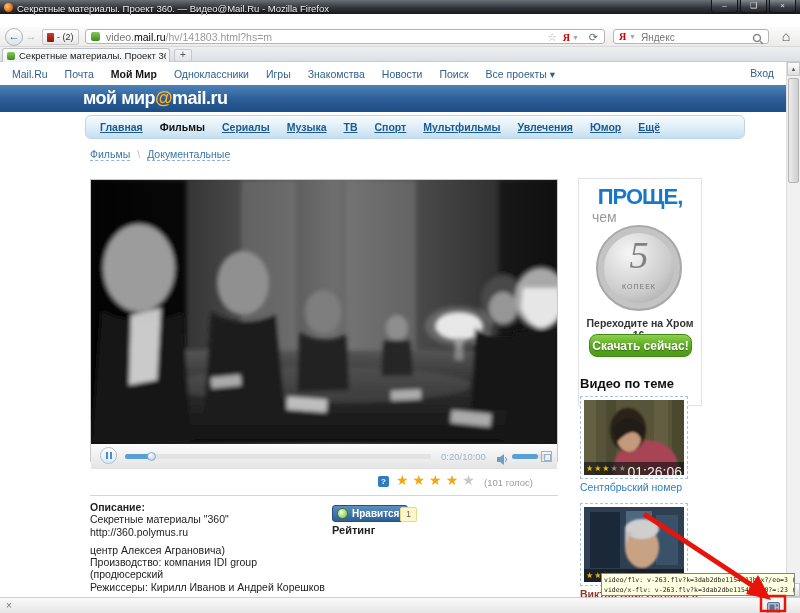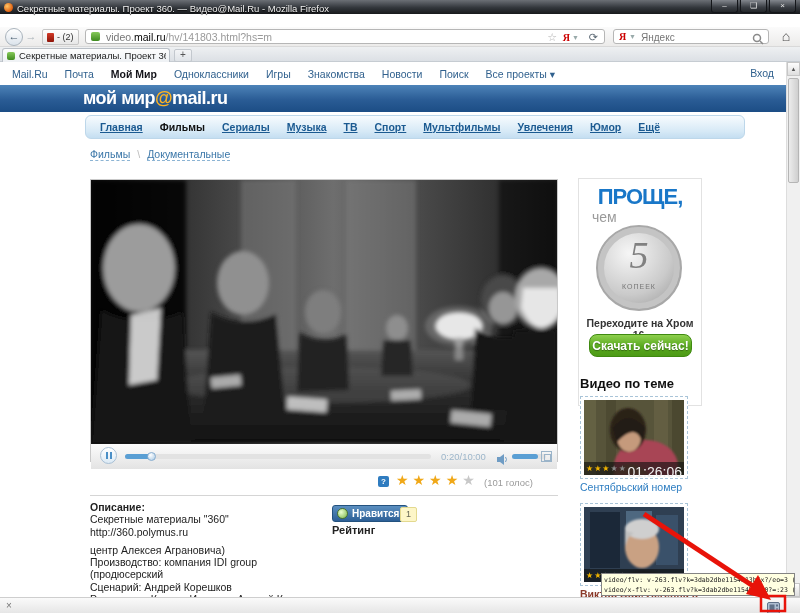--- a/index.html
+++ b/index.html
@@ -326,21 +326,20 @@
     </div>
     <div class="divider"></div>
 
     <div class="desc">
       <div class="h">Описание:</div>
       <div>Секретные материалы "360"</div>
       <div>http://360.polymus.ru</div>
       <div class="spacer"></div>
       <div>центр Алексея Аграновича)</div>
       <div>Производство: компания IDI group (продюсерский</div>
-      <div>Сценарий: Андрей Корешков</div>
       <div>Режиссеры: Кирилл Иванов и Андрей Корешков</div>
 
     </div>
 
     <div class="likebtn">
       <span class="like-ico"></span>
       <span>Нравится</span>
     </div>
     <span class="likecount">1</span>
 

